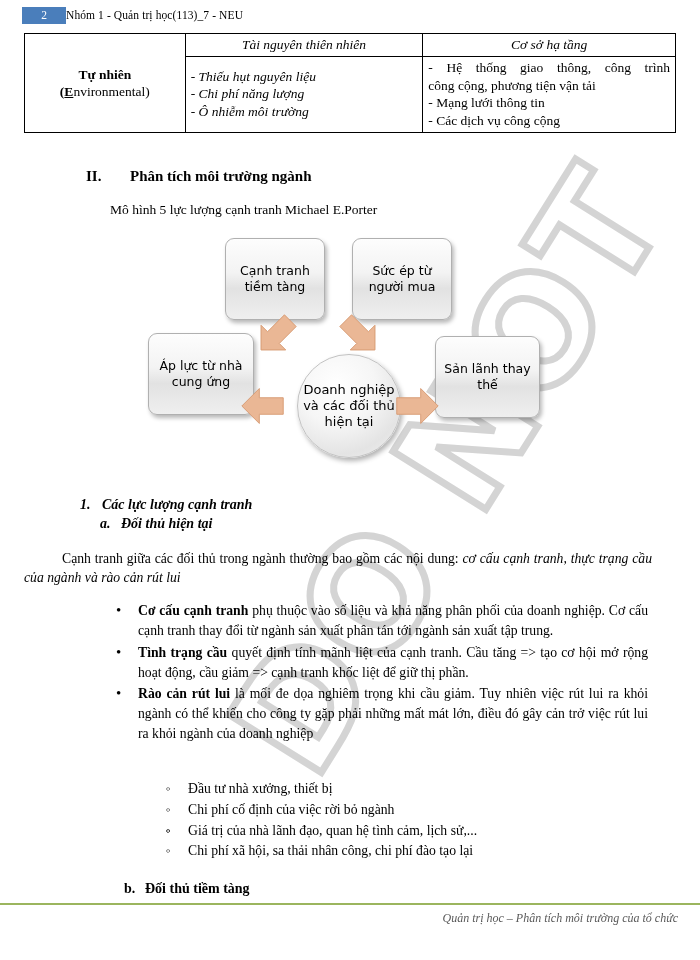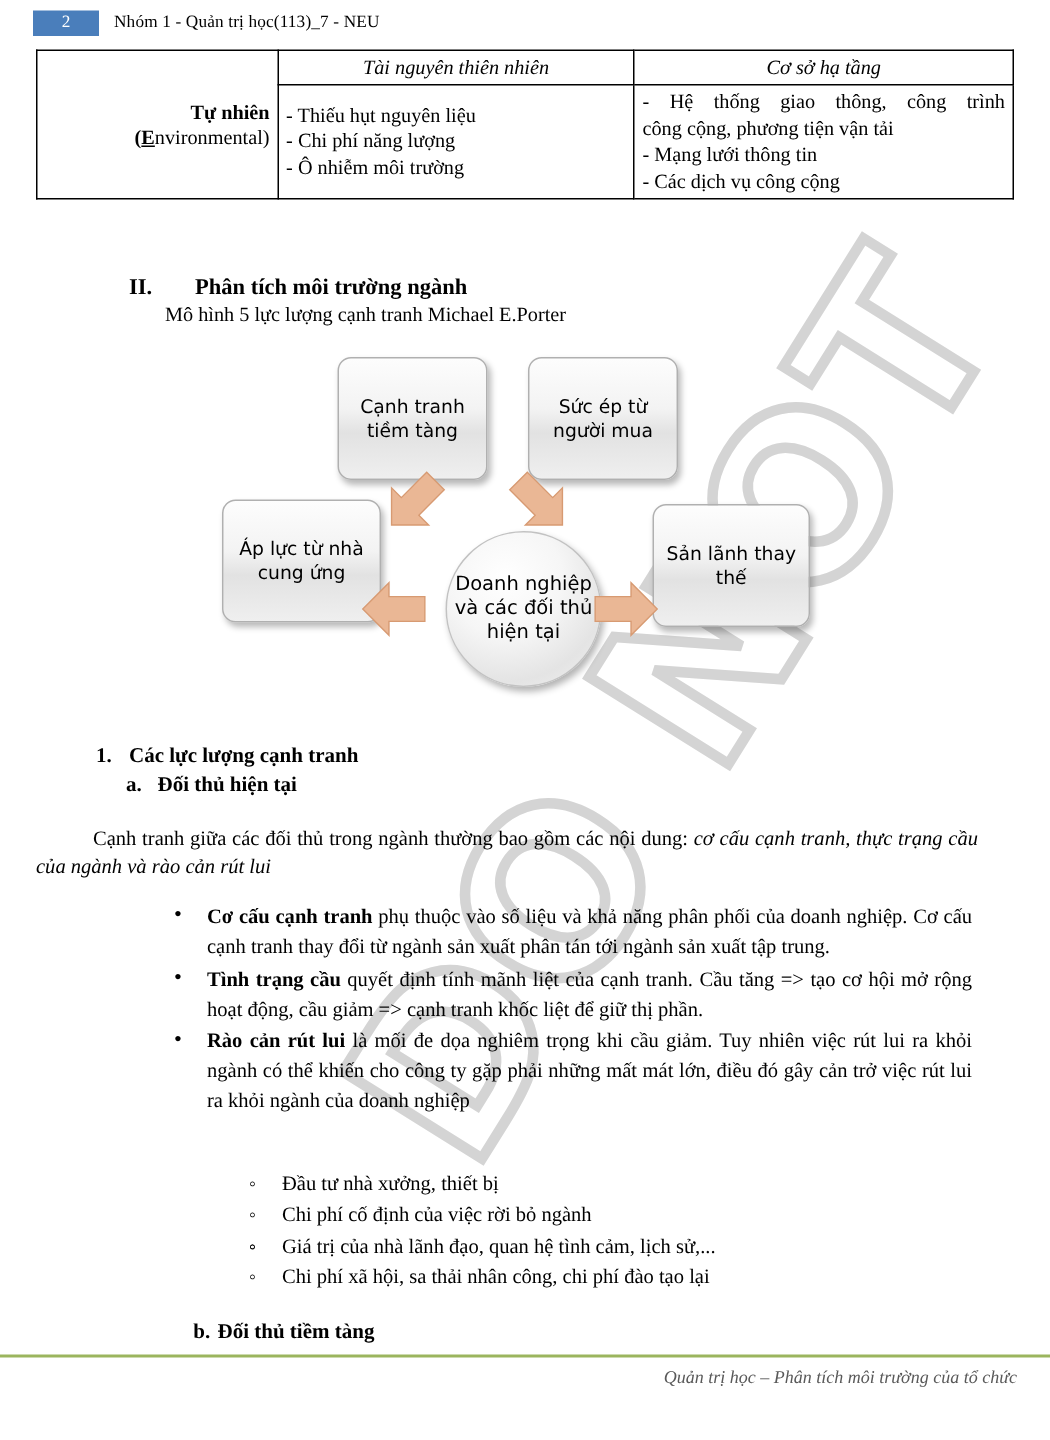--- a/index.html
+++ b/index.html
@@ -60,21 +60,20 @@
     color: #ffffff;
     font-family: "Liberation Serif", serif;
     font-size: 11.5px;
     display: flex;
     align-items: center;
     justify-content: center;
     margin-left: 22px;
     margin-top: 4px;
   }
   .header-title {
-    margin-left: 10px;
     margin-top: 4px;
     font-size: 11.5px;
     font-family: "Liberation Serif", serif;
     color: #000;
     letter-spacing: 0.1px;
   }
 
   
   .info-table {
     position: absolute;
@@ -87,36 +86,36 @@
   }
   .info-table td {
     border: 1px solid #000;
     vertical-align: middle;
     padding: 2px 5px;
     font-size: 13.5px;
     line-height: 1.30;
   }
   .col-label {
     width: 154px;
-    text-align: right;
+    text-align: center;
     font-weight: bold;
     font-size: 14px;
     line-height: 1.35;
     margin-left: 32px;
   }
   .col-label .sub {
     font-weight: bold;
   }
   .col-label .sub u {
     text-decoration: underline;
   }
   .col-label .sub span.rest {
     font-weight: normal;
   }
-  .col-mid { width: 240px; }
+  .col-mid { width: 240px; font-style: italic; }
   .col-right { width: 256px; }
   .hdr-cell {
     text-align: center;
     font-style: italic;
     font-size: 14px;
     padding: 1px 5px;
   }
   .cell-lines {
     padding: 3px 6px 5px 6px;
   }
@@ -126,21 +125,21 @@
   }
   .justify-line {
     text-align: justify;
     text-align-last: justify;
   }
 
   
   .sec-heading {
     position: absolute;
     left: 86px;
-    top: 184px;
+    top: 168px;
     font-size: 15px;
     font-weight: bold;
     z-index: 2;
     white-space: nowrap;
   }
   .sec-heading .num { display: inline-block; width: 44px; }
 
   .sub-caption {
     position: absolute;
     left: 110px;
@@ -207,25 +206,26 @@
     height: 46px;
   }
   #arrow-top-left   { left: 123px; top: 84px;  transform: rotate(0deg); }
   #arrow-top-right  { left: 207px; top: 84px;  transform: scaleX(-1); }
   #arrow-left       { left: 110px; top: 155px; }
   #arrow-right      { left: 264px; top: 155px; }
 
   
   .num-list {
     position: absolute;
-    left: 64px;
+    left: 80px;
     top: 497px;
     z-index: 2;
     font-size: 14px;
     font-weight: bold;
+    font-style: italic;
   }
   .num-list .li1 { white-space: nowrap; }
   .num-list .li1 .mk { display: inline-block; width: 22px; }
   .num-list .li2 { white-space: nowrap; margin-left: 20px; margin-top: 3px; }
   .num-list .li2 .mk { display: inline-block; width: 21px; }
 
   .para {
     position: absolute;
     left: 24px;
     top: 549px;
@@ -283,21 +283,20 @@
   }
 
   .sub-head-b {
     position: absolute;
     left: 124px;
     top: 881px;
     z-index: 2;
     font-size: 14px;
     font-weight: bold;
     white-space: nowrap;
-    text-align: center;
   }
   .sub-head-b .mk { display: inline-block; width: 21px; }
 
   
   .footer-rule {
     position: absolute;
     left: 0;
     top: 903px;
     width: 700px;
     height: 2px;

